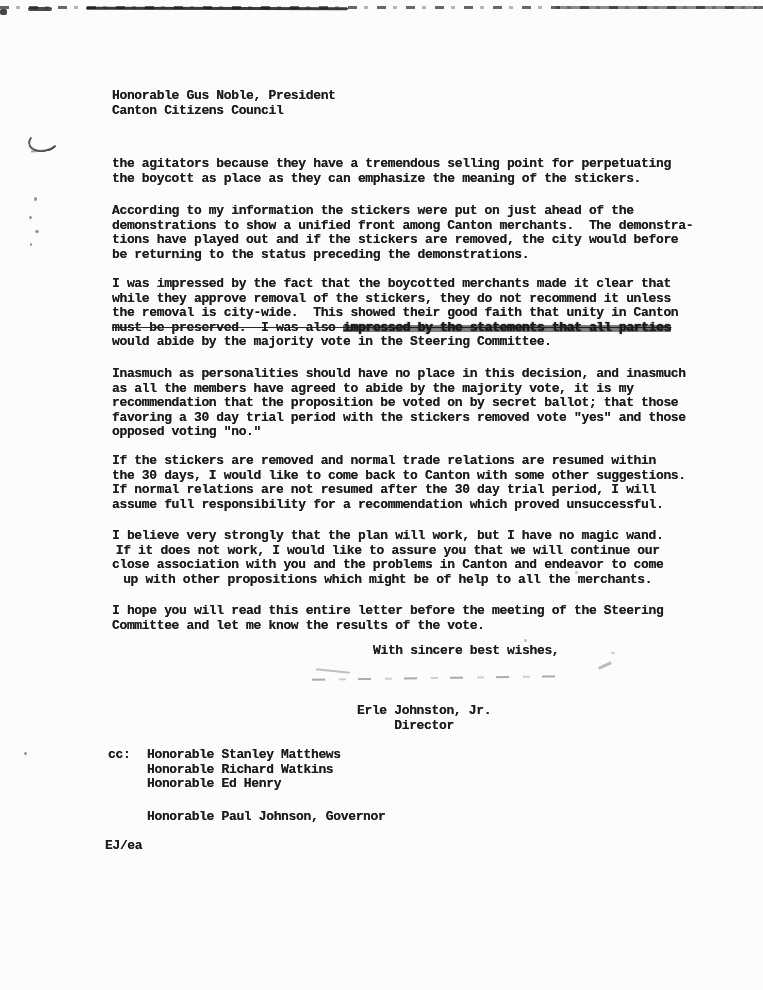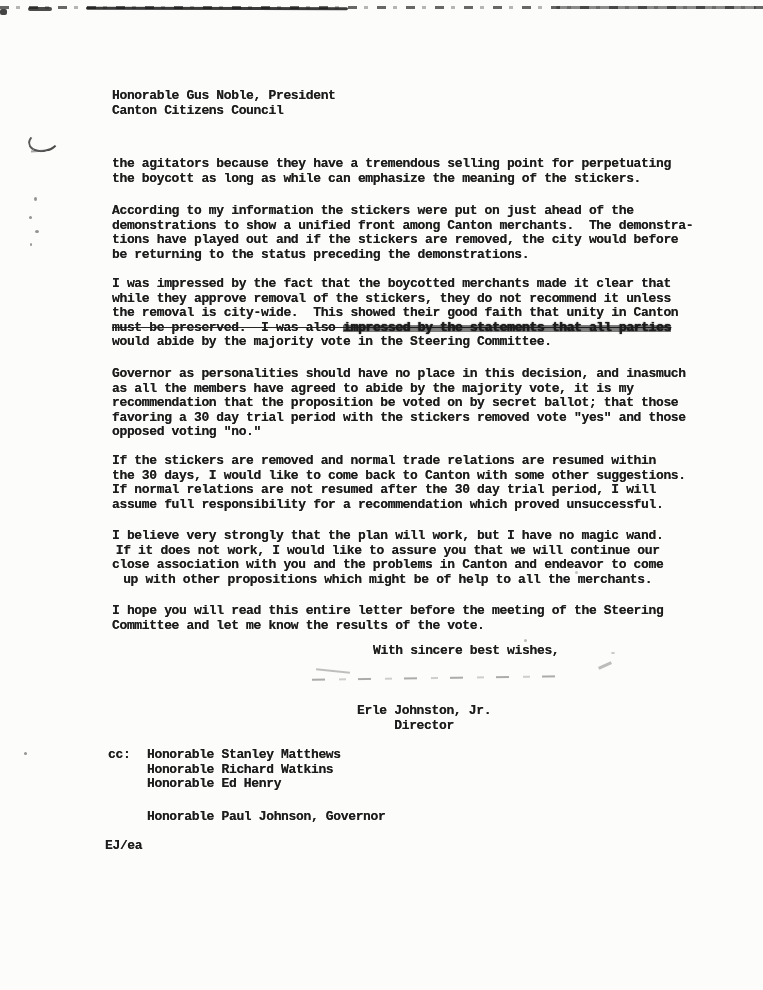--- a/index.html
+++ b/index.html
@@ -97,40 +97,40 @@
   <div class="fleck f7"></div>
   <div class="fleck f8"></div>
 
   <div class="blk" style="left:112px; top:89px;">
     <div class="ln">Honorable Gus Noble, President</div>
     <div class="ln">Canton Citizens Council</div>
   </div>
 
   <div class="blk" style="left:112px; top:157px;">
     <div class="ln">the agitators because they have a tremendous selling point for perpetuating</div>
-    <div class="ln">the boycott as long as while can emphasize the meaning of the stickers.</div>
+    <div class="ln">the boycott as place as they can emphasize the meaning of the stickers.</div>
   </div>
 
   <div class="blk" style="left:112px; top:204px;">
     <div class="ln">According to my information the stickers were put on just ahead of the</div>
     <div class="ln">demonstrations to show a unified front among Canton merchants.  The demonstra-</div>
     <div class="ln">tions have played out and if the stickers are removed, the city would before</div>
     <div class="ln">be returning to the status preceding the demonstrations.</div>
   </div>
 
   <div class="blk" style="left:112px; top:277px;">
     <div class="ln">I was impressed by the fact that the boycotted merchants made it clear that</div>
     <div class="ln">while they approve removal of the stickers, they do not recommend it unless</div>
     <div class="ln">the removal is city-wide.  This showed their good faith that unity in Canton</div>
     <div class="ln"><span class="strike-light">must be preserved.  I was also </span><span class="strike-heavy">impressed by the statements that all parties</span></div>
     <div class="ln">would abide by the majority vote in the Steering Committee.</div>
   </div>
 
   <div class="blk" style="left:112px; top:367px;">
-    <div class="ln">Governor as personalities should have no place in this decision, and inasmuch</div>
+    <div class="ln">Inasmuch as personalities should have no place in this decision, and inasmuch</div>
     <div class="ln">as all the members have agreed to abide by the majority vote, it is my</div>
     <div class="ln">recommendation that the proposition be voted on by secret ballot; that those</div>
     <div class="ln">favoring a 30 day trial period with the stickers removed vote "yes" and those</div>
     <div class="ln">opposed voting "no."</div>
   </div>
 
   <div class="blk" style="left:112px; top:454px;">
     <div class="ln">If the stickers are removed and normal trade relations are resumed within</div>
     <div class="ln">the 30 days, I would like to come back to Canton with some other suggestions.</div>
     <div class="ln">If normal relations are not resumed after the 30 day trial period, I will</div>

